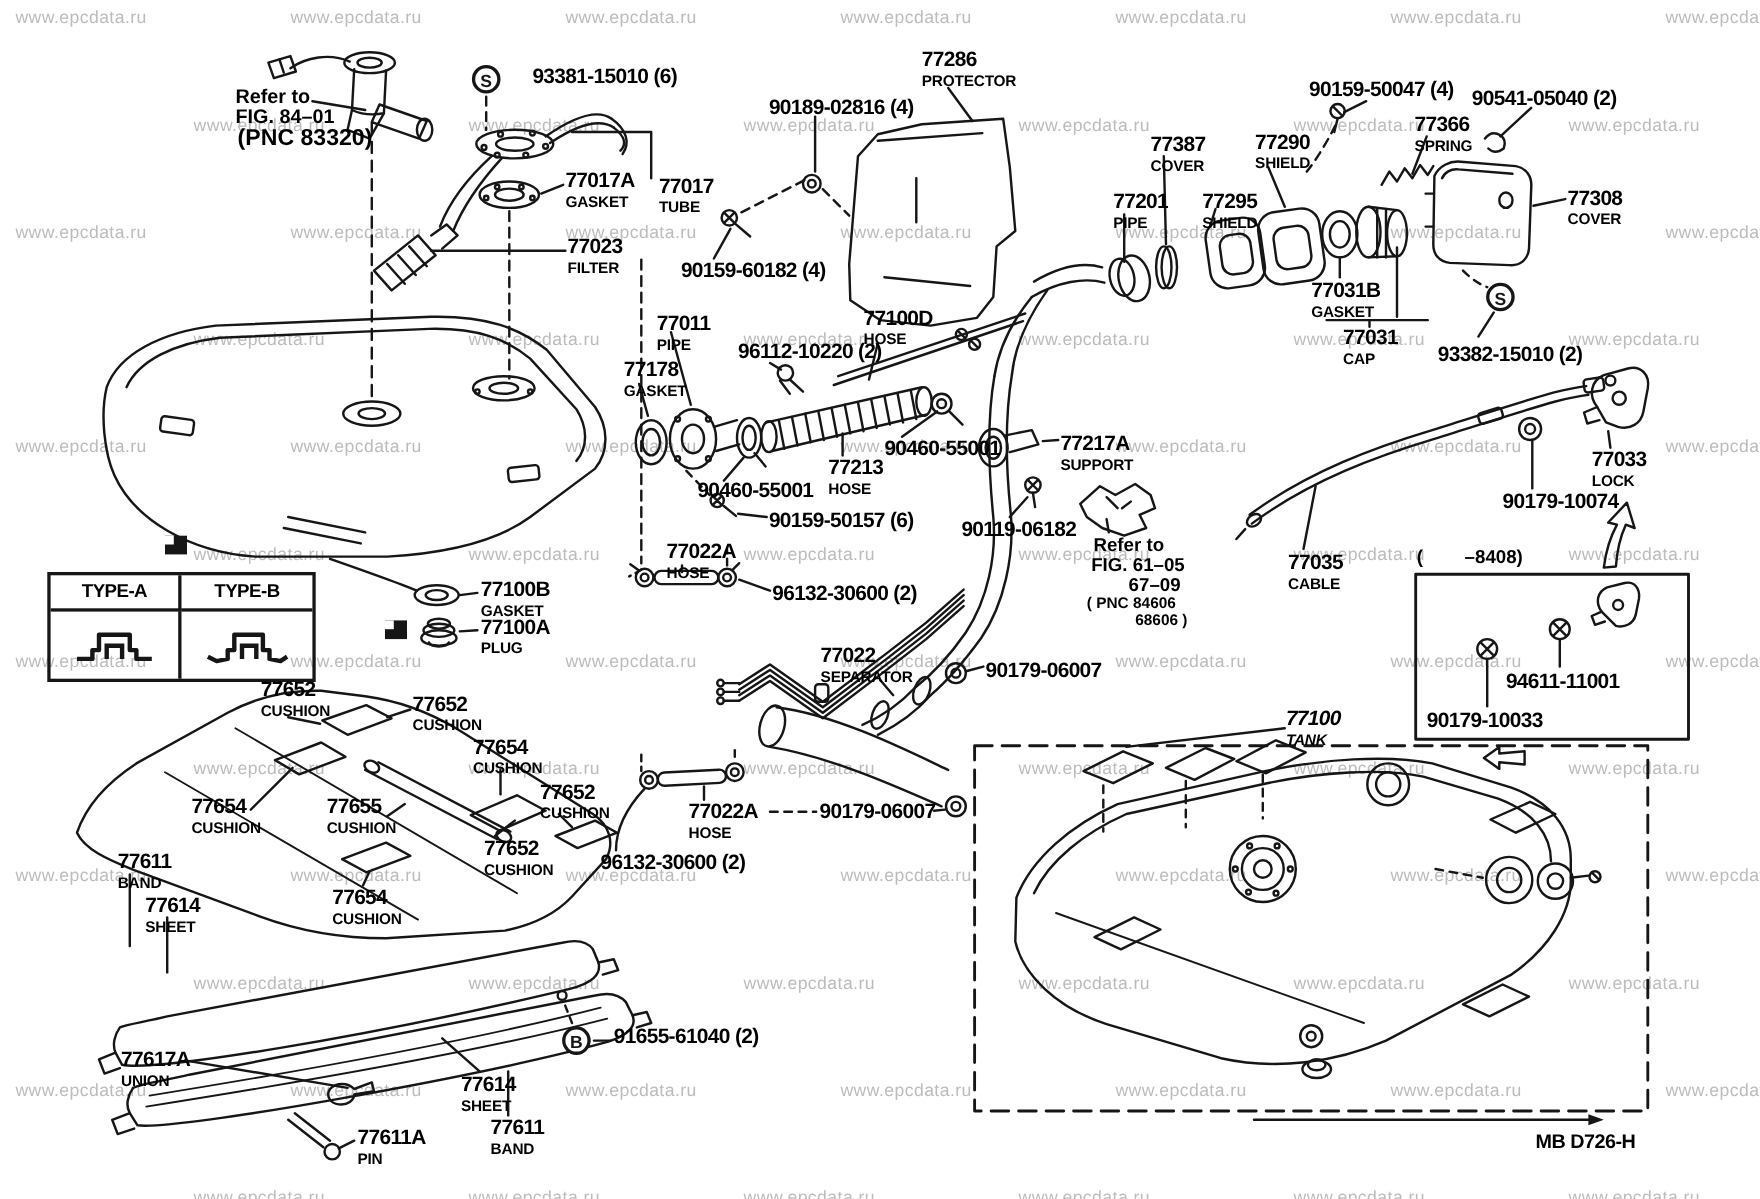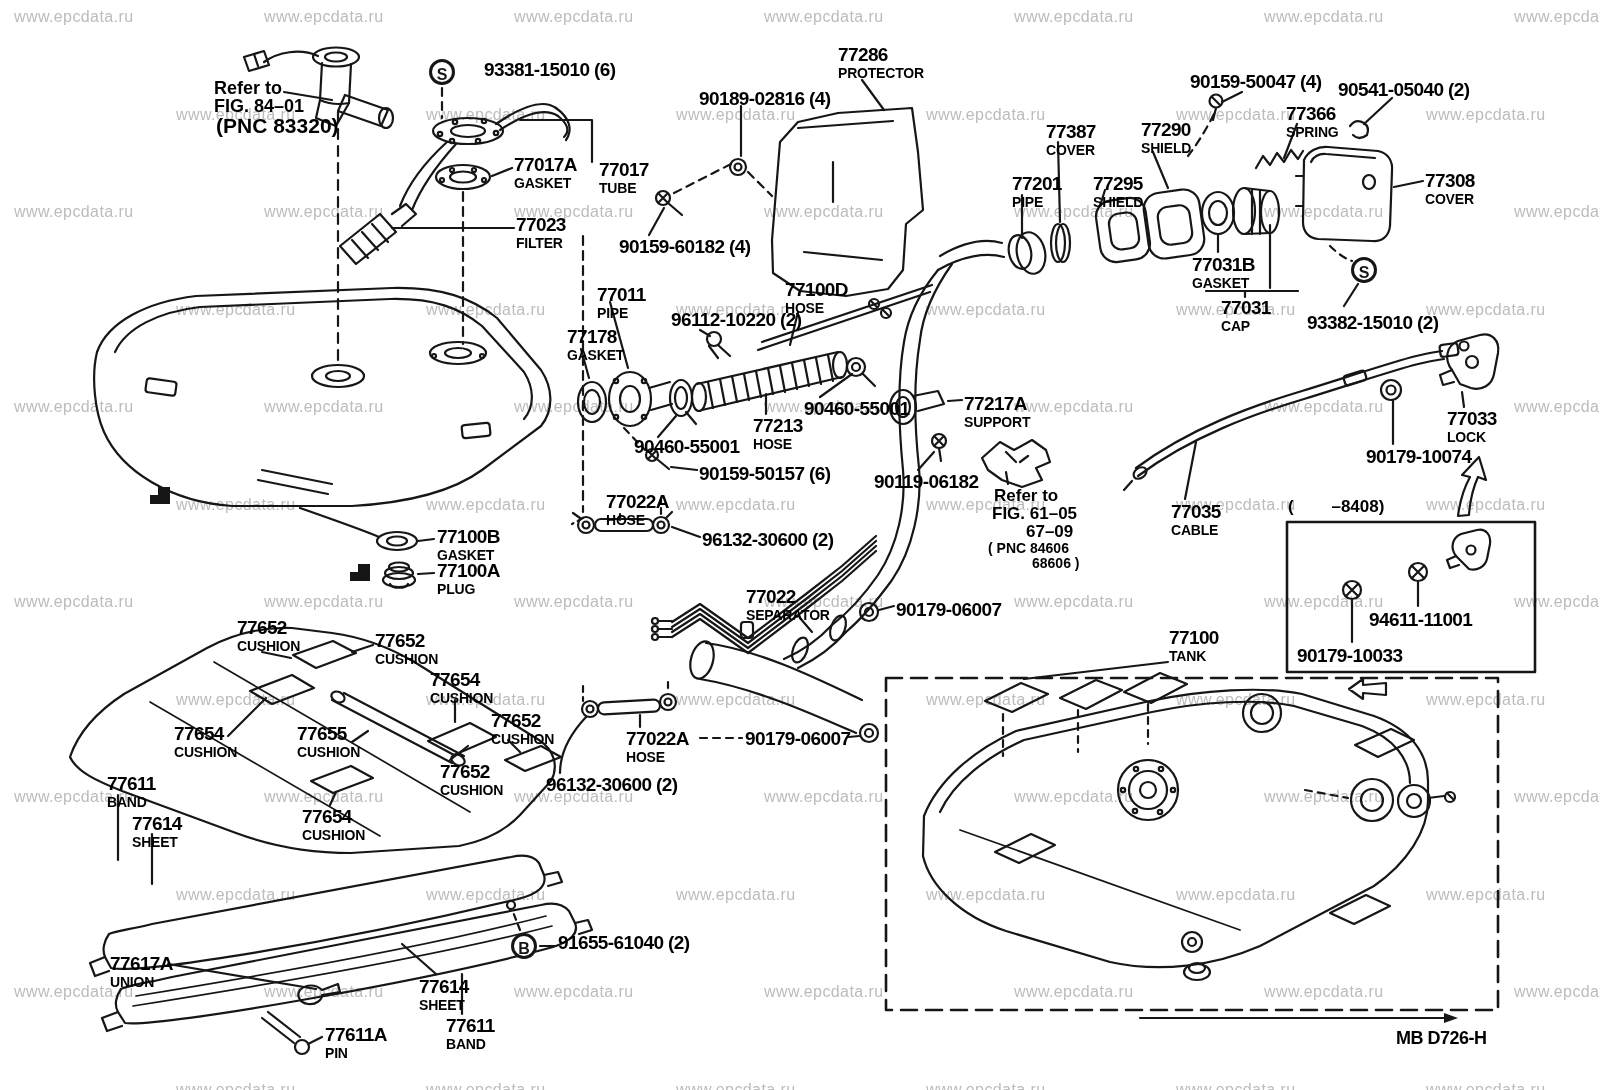--- a/index.html
+++ b/index.html
@@ -440,20 +440,36 @@
       <path d="M1418,582 V606"></path>
       <path d="M1352,600 V642"></path>
 
       <path d="M150,487 h20 v17 h-20 z" fill="#161616" stroke="none"></path>
       <path d="M150,487 h8 v8 h-8 z" fill="#ffffff" stroke="none"></path>
       <path d="M350,564 h20 v17 h-20 z" fill="#161616" stroke="none"></path>
       <path d="M350,564 h8 v8 h-8 z" fill="#ffffff" stroke="none"></path>
     </g>
   </svg>
 
+  <div id="type-table">
+    <div class="th ta">TYPE-A</div>
+    <div class="th">TYPE-B</div>
+    <div class="cell ta">
+      <svg width="76" height="36" viewBox="0 0 76 36">
+        <path d="M4,30 L18,30 L18,22 L24,22 L24,8 L52,8 L52,22 L58,22 L58,30 L72,30" fill="none" stroke="#161616" stroke-width="4" stroke-linejoin="round"></path>
+        <path d="M31,30 L31,18 L45,18 L45,30" fill="none" stroke="#161616" stroke-width="4"></path>
+      </svg>
+    </div>
+    <div class="cell">
+      <svg width="76" height="36" viewBox="0 0 76 36">
+        <path d="M2,28 L10,32 L20,30 L20,22 L26,22 L26,8 L52,8 L52,22 L58,22 L58,30 L68,32 L74,28" fill="none" stroke="#161616" stroke-width="4" stroke-linejoin="round"></path>
+        <path d="M33,30 L33,18 L46,18 L46,30" fill="none" stroke="#161616" stroke-width="4"></path>
+      </svg>
+    </div>
+  </div>
 
   <div id="labels">
       <div class="plabel" style="left: 838px; top: 45px;"><div class="num">77286</div><div class="cap">PROTECTOR</div></div>
       <div class="plabel" style="left: 484px; top: 60px;"><div class="num">93381-15010 (6)</div></div>
       <div class="plabel" style="left: 699px; top: 89px;"><div class="num">90189-02816 (4)</div></div>
       <div class="plabel" style="left: 1190px; top: 72px;"><div class="num">90159-50047 (4)</div></div>
       <div class="plabel" style="left: 1338px; top: 80px;"><div class="num">90541-05040 (2)</div></div>
       <div class="plabel" style="left: 1286px; top: 104px;"><div class="num">77366</div><div class="cap">SPRING</div></div>
       <div class="plabel" style="left: 1046px; top: 122px;"><div class="num">77387</div><div class="cap">COVER</div></div>
       <div class="plabel" style="left: 1141px; top: 120px;"><div class="num">77290</div><div class="cap">SHIELD</div></div>
@@ -474,21 +490,21 @@
       <div class="plabel" style="left: 804px; top: 399px;"><div class="num">90460-55001</div></div>
       <div class="plabel" style="left: 753px; top: 416px;"><div class="num">77213</div><div class="cap">HOSE</div></div>
       <div class="plabel" style="left: 634px; top: 437px;"><div class="num">90460-55001</div></div>
       <div class="plabel" style="left: 699px; top: 464px;"><div class="num">90159-50157 (6)</div></div>
       <div class="plabel" style="left: 964px; top: 394px;"><div class="num">77217A</div><div class="cap">SUPPORT</div></div>
       <div class="plabel" style="left: 874px; top: 472px;"><div class="num">90119-06182</div></div>
       <div class="plabel" style="left: 606px; top: 492px;"><div class="num">77022A</div><div class="cap">HOSE</div></div>
       <div class="plabel" style="left: 702px; top: 530px;"><div class="num">96132-30600 (2)</div></div>
       <div class="plabel" style="left: 746px; top: 587px;"><div class="num">77022</div><div class="cap">SEPARATOR</div></div>
       <div class="plabel" style="left: 896px; top: 600px;"><div class="num">90179-06007</div></div>
-      <div class="plabel" style="left: 1169px; top: 628px;"><div class="num">77100</div><div class="cap">TANK</div></div>
+      <div class="plabel" style="left: 1169px; top: 644px; font-style: italic;"><div class="num">77100</div><div class="cap">TANK</div></div>
       <div class="plabel" style="left: 1171px; top: 502px;"><div class="num">77035</div><div class="cap">CABLE</div></div>
       <div class="plabel" style="left: 1447px; top: 409px;"><div class="num">77033</div><div class="cap">LOCK</div></div>
       <div class="plabel" style="left: 1366px; top: 447px;"><div class="num">90179-10074</div></div>
       <div class="plabel" style="left: 1369px; top: 610px;"><div class="num">94611-11001</div></div>
       <div class="plabel" style="left: 1297px; top: 646px;"><div class="num">90179-10033</div></div>
       <div class="plabel" style="left: 437px; top: 527px;"><div class="num">77100B</div><div class="cap">GASKET</div></div>
       <div class="plabel" style="left: 437px; top: 561px;"><div class="num">77100A</div><div class="cap">PLUG</div></div>
       <div class="plabel" style="left: 237px; top: 618px;"><div class="num">77652</div><div class="cap">CUSHION</div></div>
       <div class="plabel" style="left: 375px; top: 631px;"><div class="num">77652</div><div class="cap">CUSHION</div></div>
       <div class="plabel" style="left: 430px; top: 670px;"><div class="num">77654</div><div class="cap">CUSHION</div></div>

